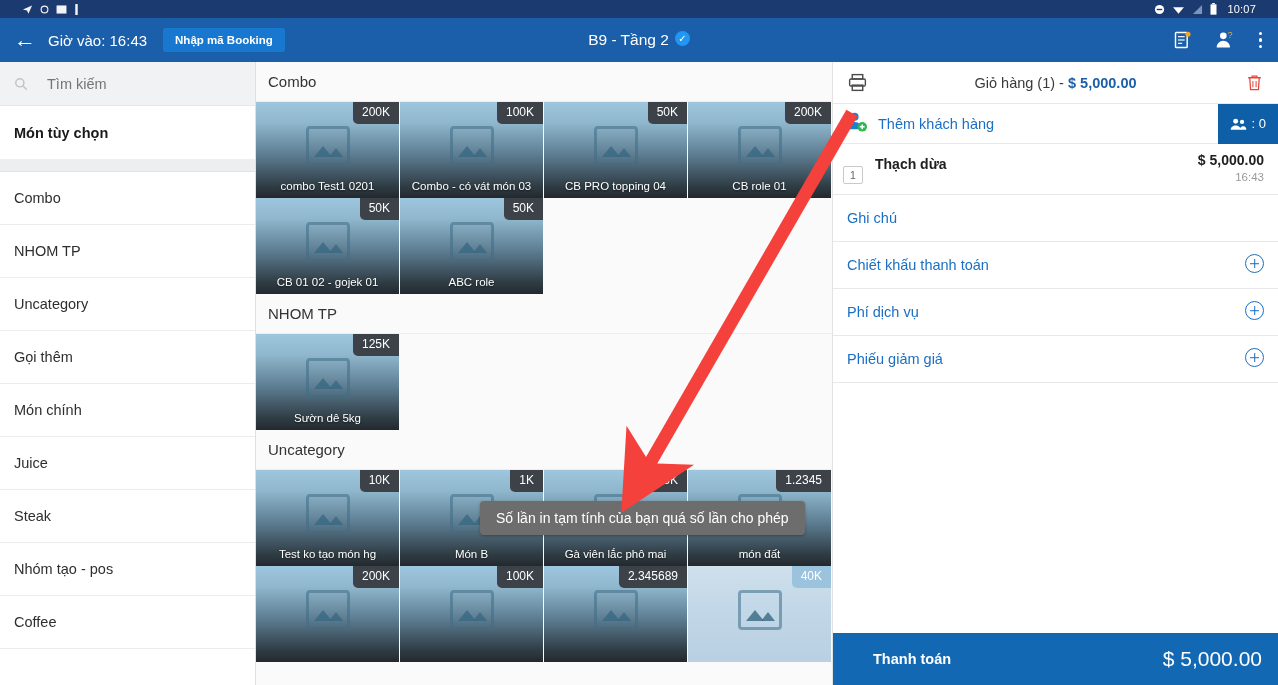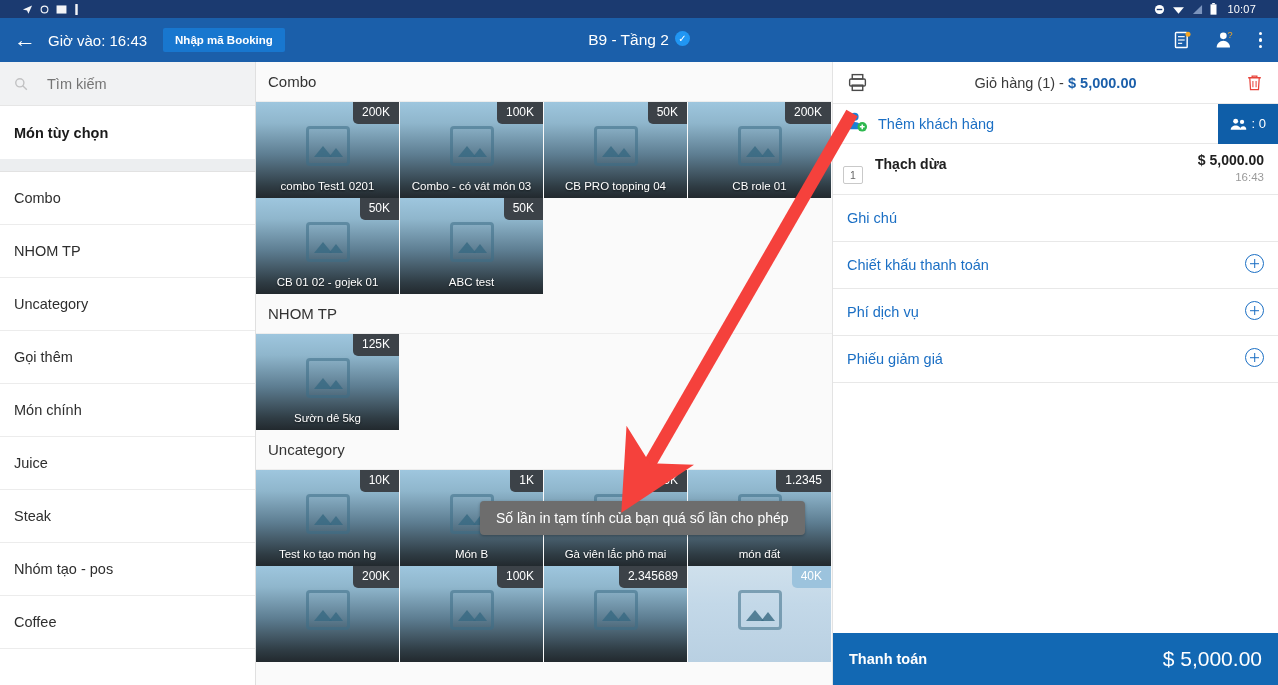--- a/index.html
+++ b/index.html
@@ -175,21 +175,21 @@
   .plus-circle::before, .plus-circle::after {
     content: ""; position: absolute; background: #1b6fc4;
   }
   .plus-circle::before { left: 4px; right: 4px; top: 50%; height: 1.6px; transform: translateY(-50%); }
   .plus-circle::after { top: 4px; bottom: 4px; left: 50%; width: 1.6px; transform: translateX(-50%); }
   .cart-spacer { flex: 1; background: #fff; }
   .pay-bar {
     height: 52px; background: #1268b3; color: #fff;
     display: flex; align-items: center; padding: 0 16px;
   }
-  .pay-label { font-size: 14.5px; font-weight: bold; }
+  .pay-label { font-size: 14.5px; font-weight: bold; margin-left: 24px; }
   .pay-amount { margin-left: auto; font-size: 21px; }
 
   
   .toast {
     position: absolute; left: 480px; top: 501px;
     background: #6d6d6d; color: #fff; border-radius: 4px;
     padding: 9px 16px; font-size: 14px; white-space: nowrap;
     z-index: 30; box-shadow: 0 1px 3px rgba(0,0,0,.3);
   }
 
@@ -321,21 +321,21 @@
       </div>
       <div class="row">
         <div class="card">
           <div class="ph"></div>
           <div class="price-badge">50K</div>
           <div class="name">CB 01 02 - gojek 01</div>
         </div>
         <div class="card">
           <div class="ph"></div>
           <div class="price-badge">50K</div>
-          <div class="name">ABC test</div>
+          <div class="name">ABC role</div>
         </div>
         <div class="row-filler"></div>
       </div>
 
       <div class="group-head">NHOM TP</div>
       <div class="row">
         <div class="card">
           <div class="ph"></div>
           <div class="price-badge">125K</div>
           <div class="name">Sườn dê 5kg</div>

